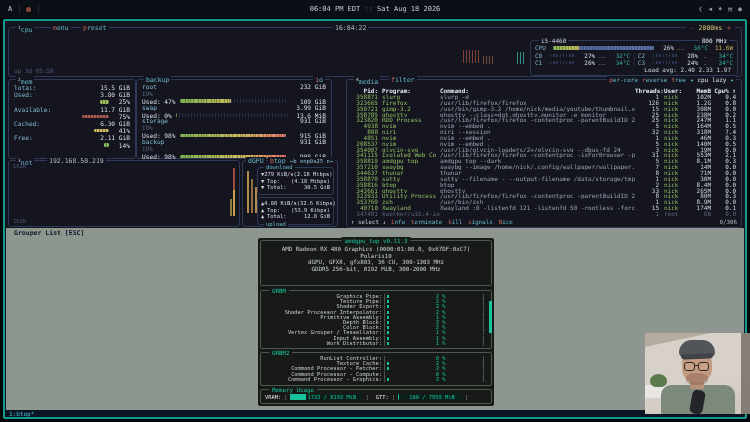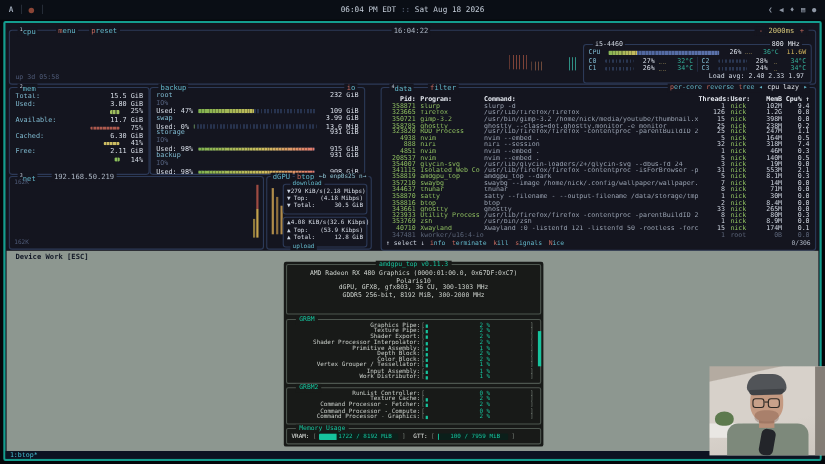--- a/index.html
+++ b/index.html
@@ -185,21 +185,21 @@
     <span>●</span>
   </div>
 </div>
 
 <div class="term">
 
   <div class="box" style="left:3px;top:6px;width:734px;height:50px">
     <span class="btitle"><sup>1</sup><span>cpu</span></span>
     <span class="hdr-item bbtn" style="left:42px">menu</span>
     <span class="hdr-item bbtn" style="left:72px">preset</span>
-    <span class="hdr-item cpu-clock" style="left:347px">16:04:22</span>
+    <span class="hdr-item cpu-clock" style="left:324px">16:04:22</span>
     <span class="hdr-item int-wrap">
       <span class="bbtn">-</span>
       <span class="v">2000ms</span>
       <span class="bbtn">+</span>
     </span>
     <span class="uptime">up 3d 05:58</span>
 
     <span class="deco" style="left:454px;top:22px;width:16px;height:13px;background:repeating-linear-gradient(90deg,#7e4338 0 1px,transparent 1px 3px)"></span>
     <span class="deco" style="left:474px;top:28px;width:10px;height:8px;background:repeating-linear-gradient(90deg,#6e4a3a 0 1px,transparent 1px 3px)"></span>
     <span class="deco" style="left:508px;top:24px;width:8px;height:12px;background:repeating-linear-gradient(90deg,#2f8f84 0 1px,transparent 1px 3px)"></span>
@@ -397,21 +397,21 @@
             <span class="narrow">▲</span>
             <span class="nlab">Total:</span>
             <span class="nval">12.8 GiB</span>
           </div>
         </div>
       <span class="subtitle" style="bottom:-4px;top:auto">upload</span>
     </div>
   </div>
 
   <div class="box" style="left:341px;top:58px;width:396px;height:149px">
-    <span class="btitle"><sup>4</sup><span>data</span></span>
+    <span class="btitle"><sup>4</sup><span>media</span></span>
     <span class="hdr-item bbtn" style="left:42px">filter</span>
     <span class="p-opts">
       <span style="display:flex;gap:4px">
           <span class="pobtn">per-core</span>
           <span class="pobtn">reverse</span>
           <span class="pobtn">tree</span>
         </span>
       <span class="psarrow">◂</span>
       <span class="psort">cpu lazy</span>
       <span class="psarrow">▸</span>
@@ -623,21 +623,21 @@
           <span class="fbtn">terminate</span>
           <span class="fbtn">kill</span>
           <span class="fbtn">signals</span>
           <span class="fbtn">Nice</span>
         </span>
       <span class="fcount">0/306</span>
     </div>
   </div>
 
   <div class="devpanel">
-    <span class="devtitle">Device Work [ESC]</span>
+    <span class="devtitle">Grouper List [ESC]</span>
     <div class="gpuwin">
       <div class="gbox" style="top:2px;height:46px">
         <span class="gtitle" style="left:50%;transform:translateX(-50%)">amdgpu_top v0.11.3</span>
         <div class="ginfo">
           <div>AMD Radeon RX 480 Graphics (0000:01:00.0, 0x67DF:0xC7)</div>
           <div>Polaris10</div>
           <div>dGPU, GFX8, gfx803, 36 CU, 300-1303 MHz</div>
           <div>GDDR5 256-bit, 8192 MiB, 300-2000 MHz</div>
         </div>
       </div>

